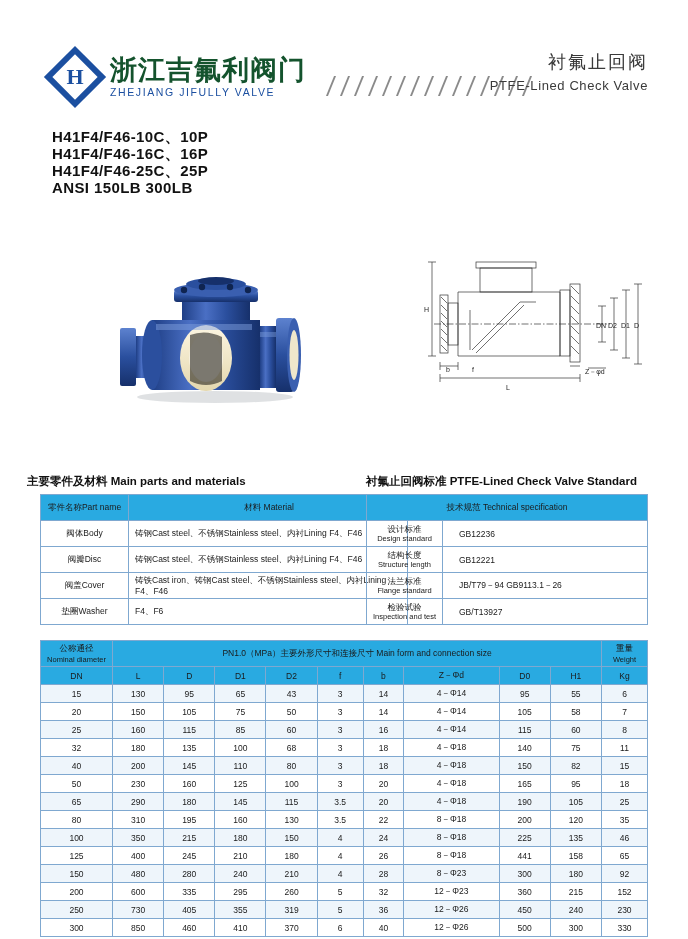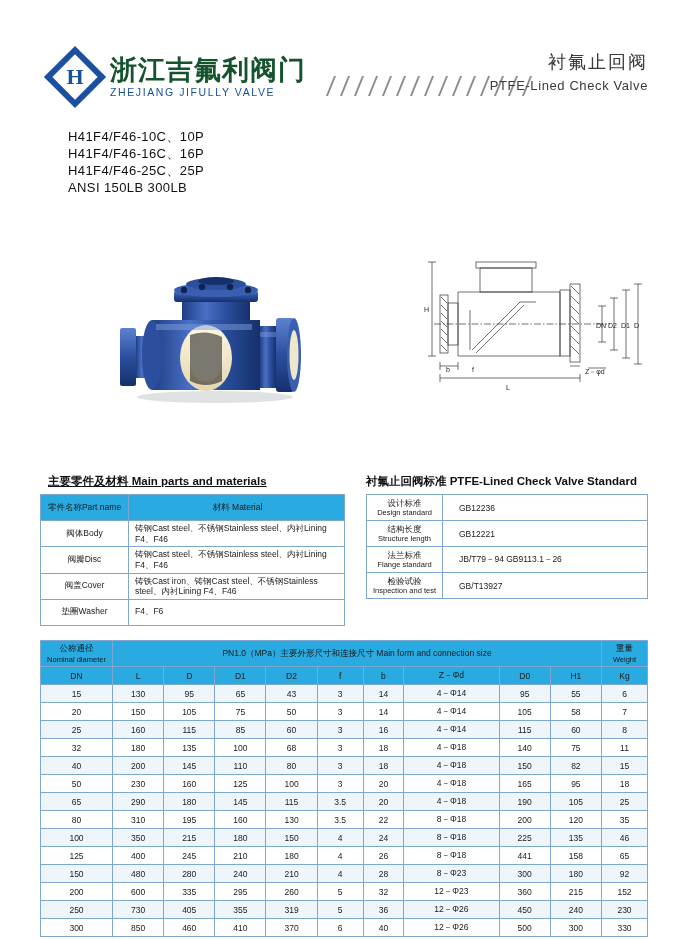--- a/index.html
+++ b/index.html
@@ -43,33 +43,33 @@
   .header-right { position: absolute; right: 40px; top: 50px; text-align: right; }
   .head-title-cn { font-family: "Liberation Serif", serif; font-size: 18px; color: #3a3a3a; letter-spacing: 2px; }
   .head-title-en { font-size: 13px; color: #3a3a3a; letter-spacing: 0.6px; margin-top: 4px; }
   .slash-deco { position: absolute; left: 330px; top: 76px; width: 200px; height: 22px; }
   .slash-deco span {
     position: absolute; top: 0; width: 2px; height: 20px; background: #8a8a8a;
     transform: skewX(-22deg);
   }
 
   
-  .models { position: absolute; left: 68px; top: 128px; font-size: 13px; font-weight: normal; color: #111; line-height: 17px; letter-spacing: 0.4px; }
+  .models { position: absolute; left: 52px; top: 128px; font-size: 15px; font-weight: bold; color: #111; line-height: 17px; letter-spacing: 0.4px; }
 
   
   .photo { position: absolute; left: 110px; top: 240px; width: 230px; height: 175px; }
   .drawing { position: absolute; left: 410px; top: 240px; width: 250px; height: 175px; }
 
   
   .sec-head { position: absolute; font-size: 11.5px; font-weight: bold; color: #111; }
   .sec-head .cn { font-family: "Liberation Serif", serif; }
 
   
   table { border-collapse: collapse; font-size: 8.5px; }
-  .tbl-left { position: absolute; left: 40px; top: 494px; width: 305px; }
+  .tbl-left { position: absolute; left: 40px; top: 494px; width: 368px; }
   .tbl-right { position: absolute; left: 366px; top: 494px; width: 282px; }
   .tbl-main { position: absolute; left: 40px; top: 640px; width: 608px; }
 
   .tbl-left td, .tbl-right td, .tbl-main td, .tbl-main th {
     border: 1px solid #7fa8d0;
     padding: 2px 4px;
     color: #1a1a1a;
   }
   .hdr { background: #29aae1; color: #ffffff; font-weight: normal; text-align: center; padding: 4px 3px; font-size: 8.5px; }
   .tbl-left .c1 { width: 88px; text-align: center; }
@@ -243,21 +243,21 @@
         <text x="62" y="132">f</text>
         <text x="186" y="88">DN</text>
         <text x="198" y="88">D2</text>
         <text x="211" y="88">D1</text>
         <text x="224" y="88">D</text>
         <text x="175" y="134">Z－φd</text>
       </g>
     </svg>
   </div>
 
-  <div class="sec-head" style="left:48px; top:474px;text-decoration:underline;">
+  <div class="sec-head" style="left:27px; top:474px;">
     <span class="cn">主要零件及材料</span>
     <span>Main parts and materials</span>
   </div>
   <div class="sec-head" style="left:366px; top:474px;">
     <span class="cn">衬氟止回阀标准</span>
     <span>PTFE-Lined Check Valve Standard</span>
   </div>
 
   <table class="tbl-left">
     <tbody>
@@ -287,20 +287,23 @@
       <td class="c1">
         <span>垫圈</span><span>Washer</span>
       </td>
       <td class="c2">F4、F6</td>
     </tr>
   </tbody>
     </table>
 
   <table class="tbl-right">
     <tbody>
+        <tr>
+      <td class="hdr" colspan="2">技术规范  Technical specification</td>
+    </tr>
     <tr>
       <td class="c1 two-line">
         <span>设计标准</span>
         <span class="mini">Design standard</span>
       </td>
       <td class="c2">GB12236</td>
     </tr>
     <tr>
       <td class="c1 two-line">
         <span>结构长度</span>

